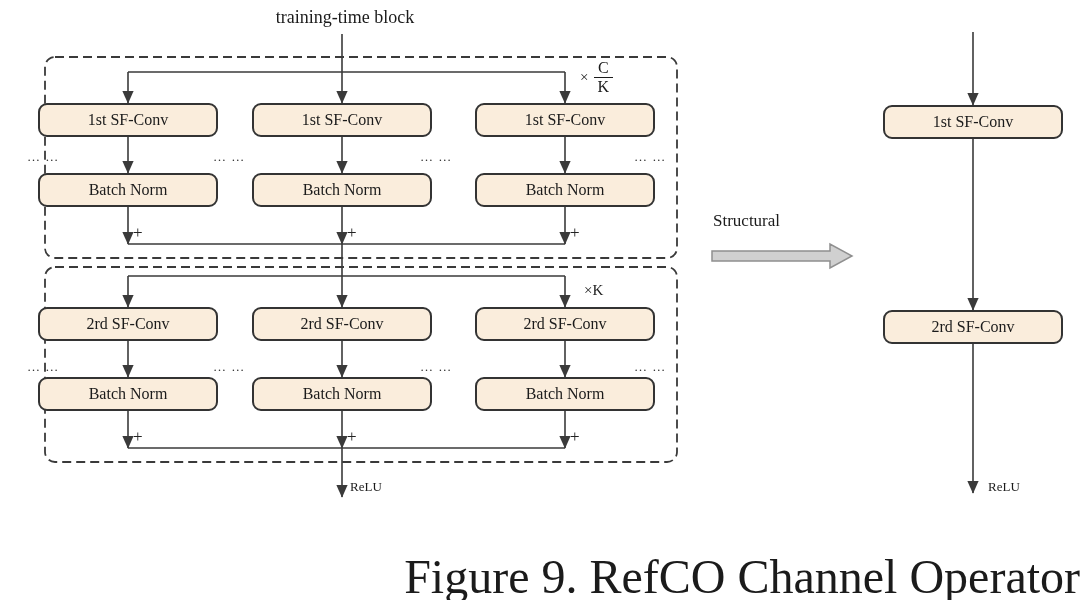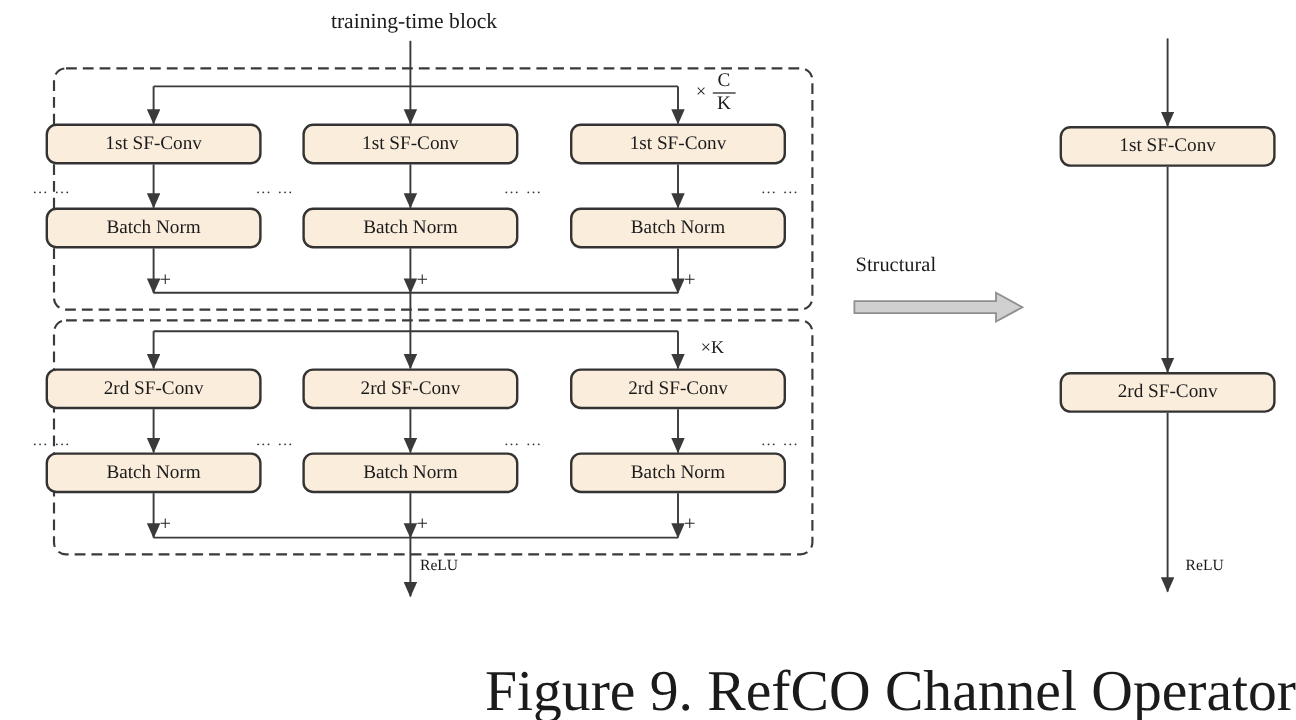--- a/index.html
+++ b/index.html
@@ -10,21 +10,21 @@
   .svg-layer{position:absolute;left:0;top:0;width:1080px;height:600px;}
   .box{
     position:absolute;width:180px;height:34px;
     background:#faeddc;border:2px solid #333333;border-radius:9px;
     display:flex;align-items:center;justify-content:center;
     font-size:16px;box-sizing:border-box;
   }
   .title{position:absolute;width:200px;text-align:center;font-size:18px;}
   .dots{position:absolute;width:56px;text-align:center;font-size:13px;letter-spacing:1px;color:#333333;white-space:nowrap;}
   .plus{position:absolute;font-size:17px;color:#222222;}
-  .relu{position:absolute;font-size:13px;}
+  .relu{position:absolute;font-size:13px;margin-top:16px;}
   .mult{position:absolute;font-size:15px;}
   .mult-frac{display:flex;align-items:center;gap:5px;}
   .frac{display:inline-flex;flex-direction:column;align-items:center;font-size:16px;line-height:1.12;}
   .frac .num{border-bottom:1.5px solid #1b1b1b;padding:0 4px;}
   .frac .den{padding:0 4px;}
   .transform-label{position:absolute;font-size:17px;line-height:25px;}
   .caption{position:absolute;left:0;right:0;top:549px;text-align:right;font-size:48px;}
 </style>
 </head>
 <body>

